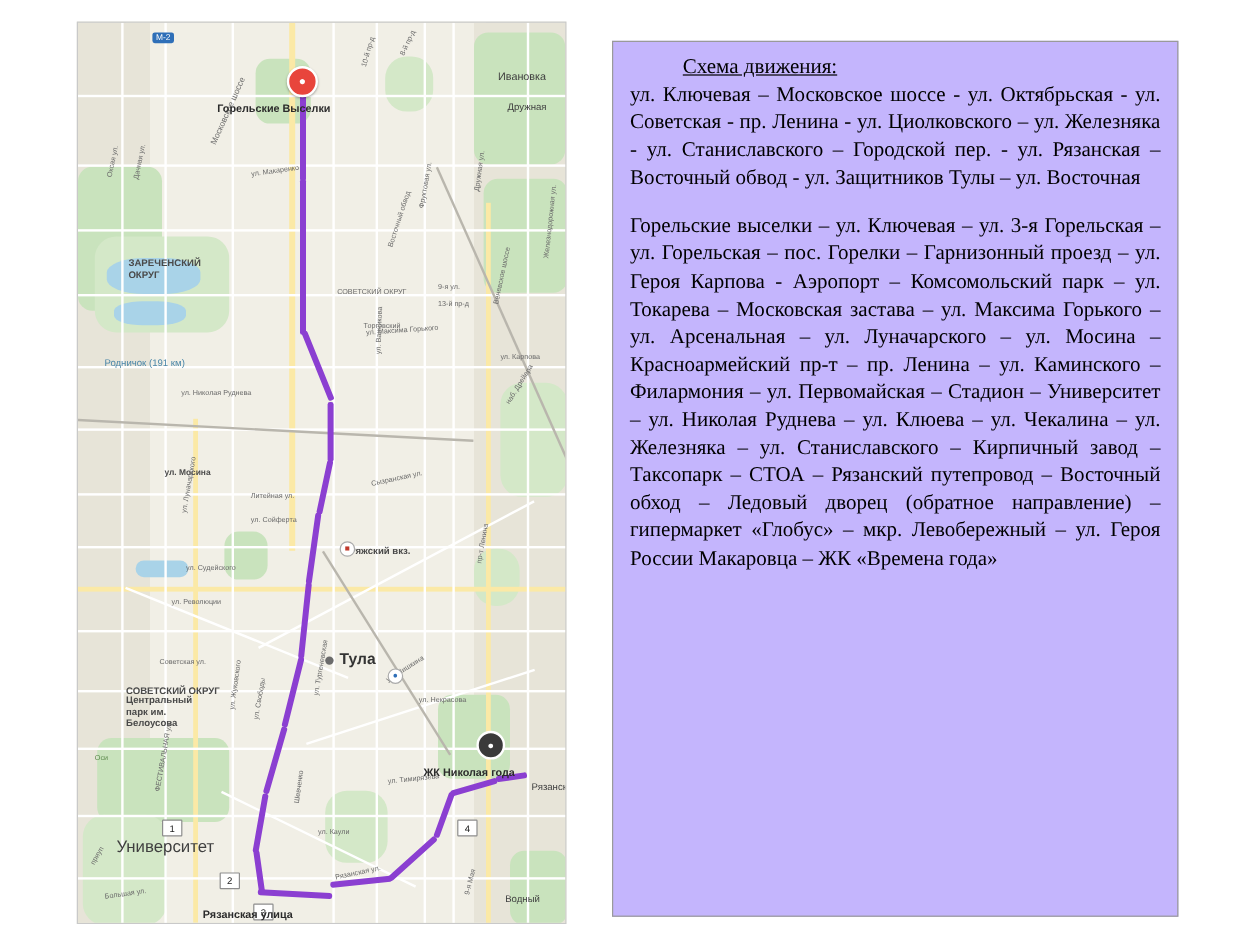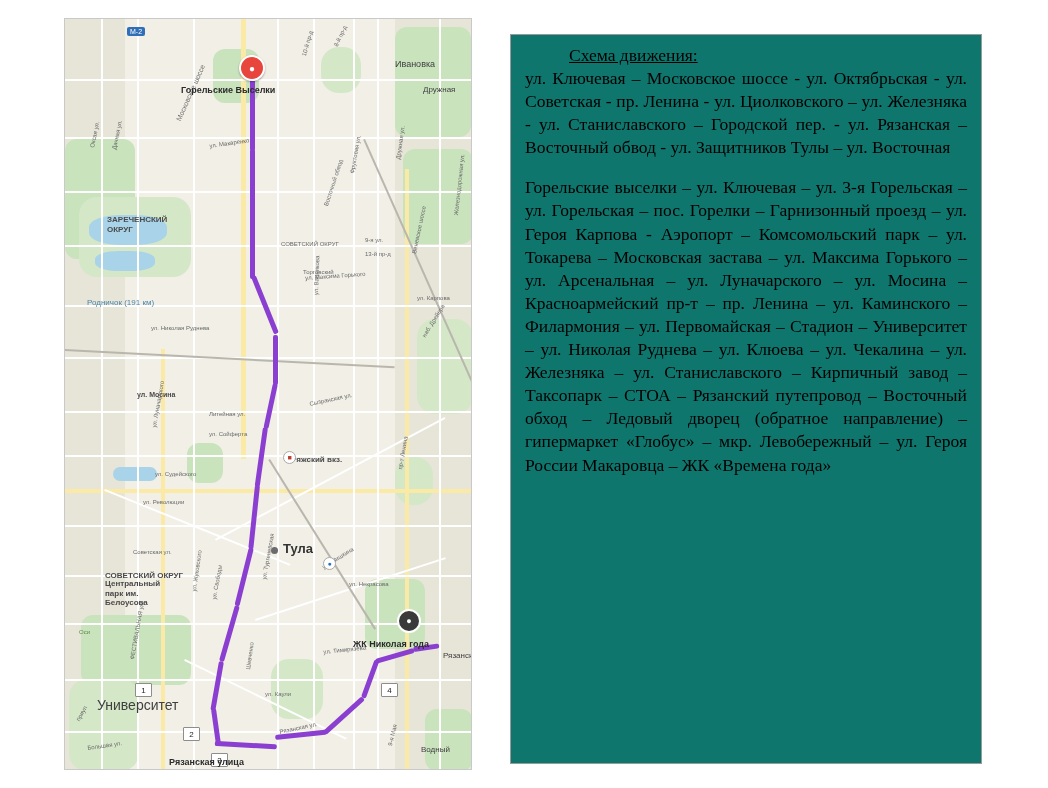--- a/index.html
+++ b/index.html
@@ -194,21 +194,21 @@
 
   
   .text-panel {
     position: absolute;
     left: 510px;
     top: 34px;
     width: 472px;
     height: 730px;
     border: 1px solid #9a9a9a;
     box-sizing: border-box;
-    background: #0f766e;
+    background: #c4b5fd;
     padding: 10px 14px 10px 14px;
   }
   .t-head {
     text-align: center;
     text-decoration: underline;
     font-size: 17.5px;
     margin: 0 0 1px 0;
     color: #000;
   }
   .t-head.left-ind {
@@ -308,21 +308,21 @@
       <div class="route" style="left:146px;top:690px;width:5px;height:36px;transform:rotate(-8deg);"></div>
       <div class="route" style="left:150px;top:722px;width:62px;height:5px;transform:rotate(3deg);"></div>
       <div class="route" style="left:210px;top:716px;width:52px;height:5px;transform:rotate(-6deg);"></div>
       <div class="route" style="left:258px;top:712px;width:52px;height:5px;transform:rotate(-42deg);"></div>
       <div class="route" style="left:296px;top:678px;width:40px;height:5px;transform:rotate(-70deg);"></div>
       <div class="route" style="left:310px;top:640px;width:40px;height:5px;transform:rotate(-16deg);"></div>
       <div class="route" style="left:348px;top:628px;width:26px;height:5px;transform:rotate(-8deg);"></div>
 
       <div class="map-label" style="left:268px;top:26px;transform:rotate(-65deg);">8-й пр-д</div>
       <div class="map-label" style="left:236px;top:36px;transform:rotate(-74deg);">10-й пр-д</div>
-      <div class="map-label dark" style="left:330px;top:40px;font-size:9px;text-align:center;">Ивановка</div>
+      <div class="map-label dark" style="left:350px;top:40px;font-size:9px;text-align:center;">Ивановка</div>
       <div class="map-label dark" style="left:358px;top:66px;font-size:8px;">Дружная</div>
       <div class="map-label" style="left:110px;top:100px;transform:rotate(-66deg);font-size:7px;">Московское шоссе</div>
       <div class="map-label" style="left:144px;top:124px;transform:rotate(-8deg);">ул. Макаренко</div>
       <div class="map-label" style="left:24px;top:128px;transform:rotate(-78deg);">Оксая ул.</div>
       <div class="map-label" style="left:46px;top:130px;transform:rotate(-78deg);">Дачная ул.</div>
       <div class="map-label" style="left:330px;top:140px;transform:rotate(-82deg);">Дружная ул.</div>
       <div class="map-label" style="left:284px;top:154px;transform:rotate(-80deg);">Фруктовая ул.</div>
       <div class="map-label" style="left:258px;top:186px;transform:rotate(-72deg);">Восточный обвод</div>
       <div class="map-label mid" style="left:42px;top:196px;width:60px;white-space:normal;line-height:1.2;">ЗАРЕЧЕНСКИЙ ОКРУГ</div>
       <div class="map-label" style="left:388px;top:196px;transform:rotate(-84deg);">Железнодорожная ул.</div>

